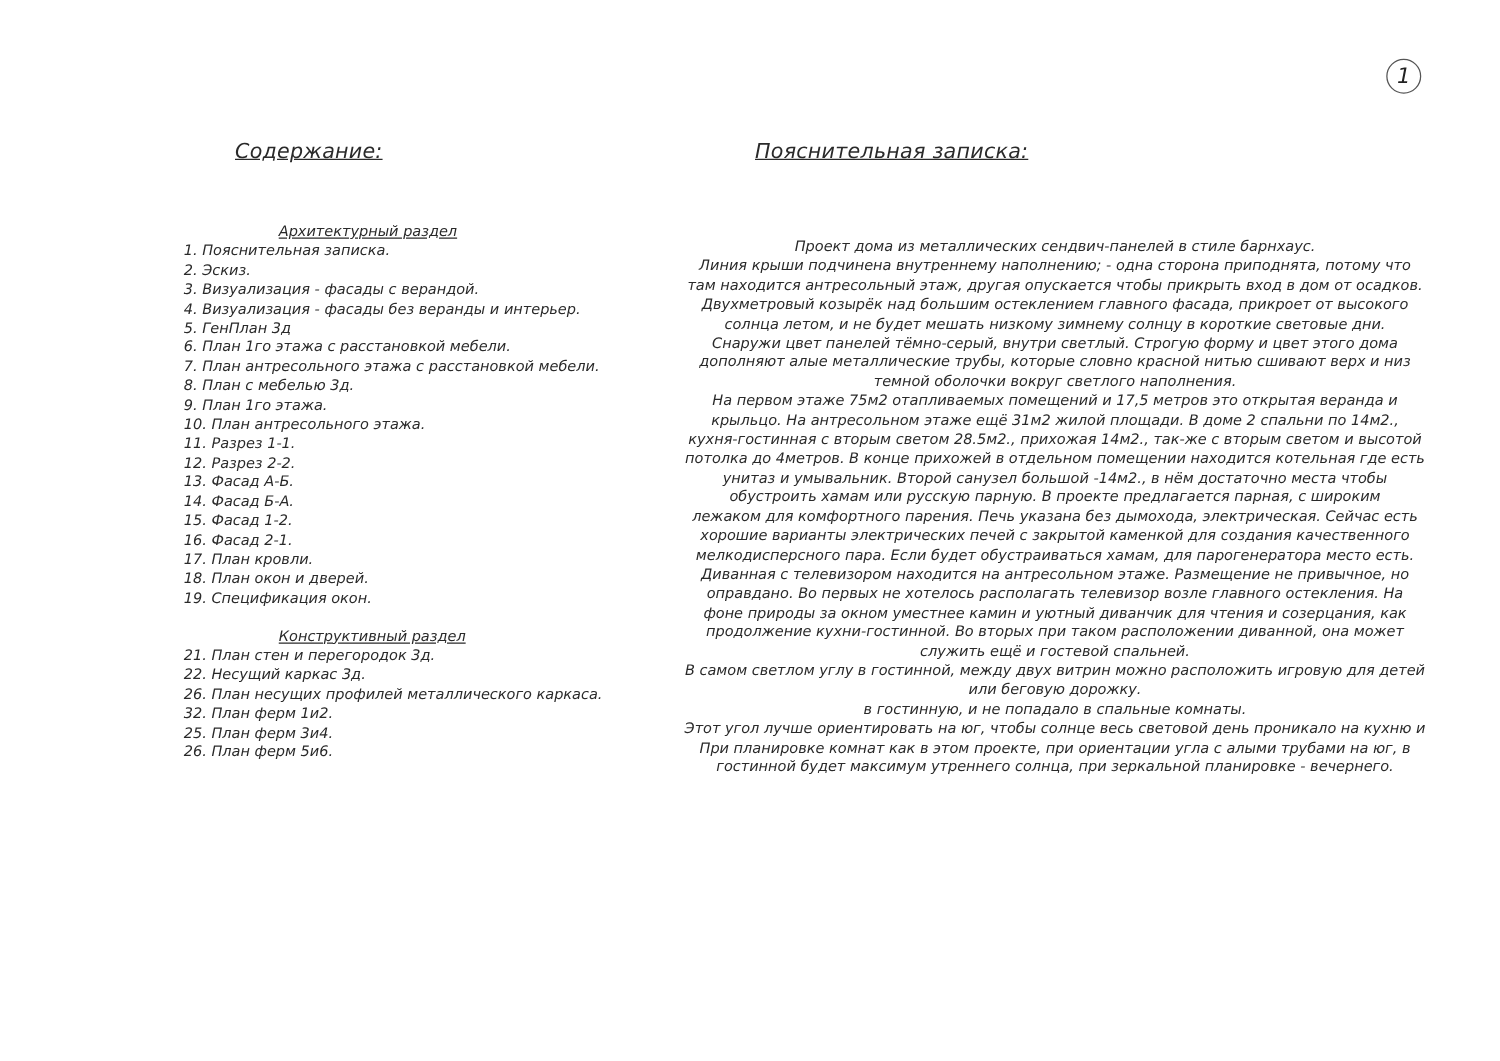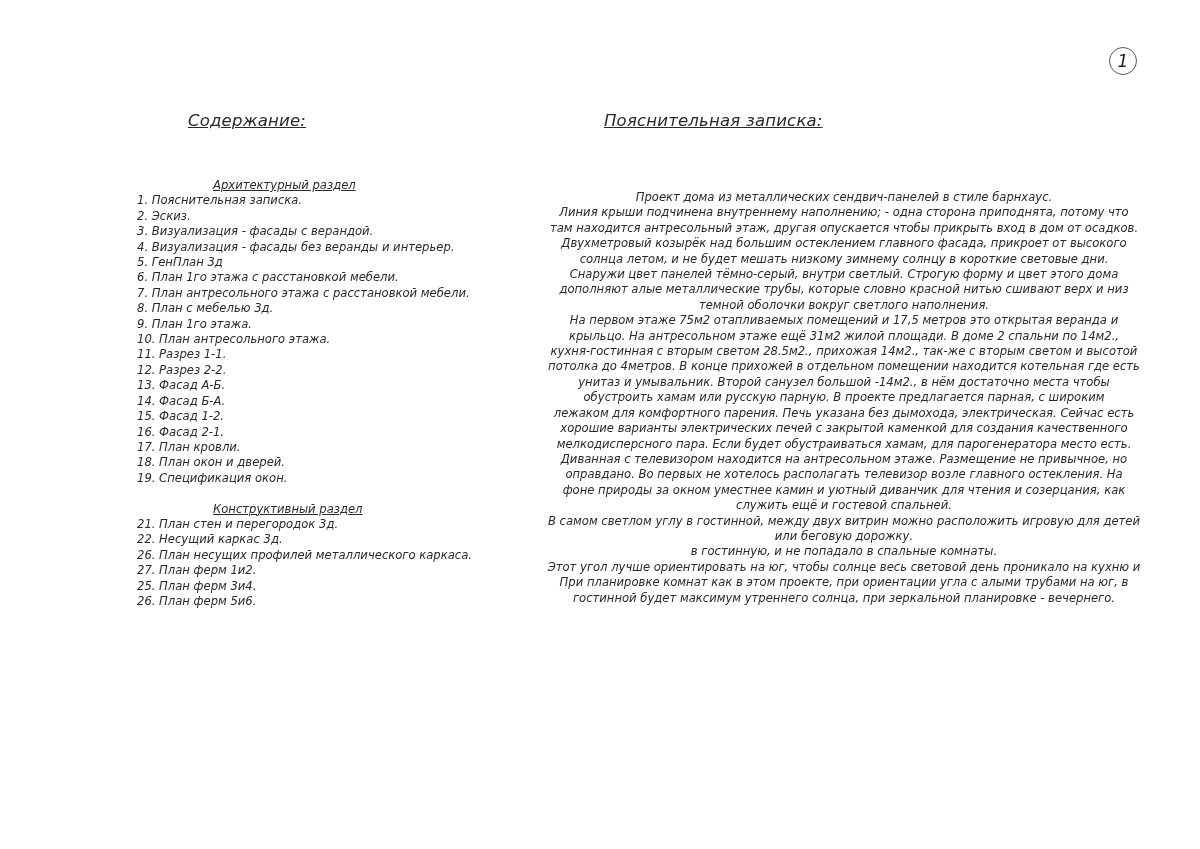--- a/index.html
+++ b/index.html
@@ -5,21 +5,21 @@
   html, body { margin: 0; padding: 0; background: #ffffff; }
   body { width: 1200px; height: 849px; position: relative; overflow: hidden;
          font-family: "DejaVu Sans", sans-serif; color: #2a2a2a; }
   .page-num { position: absolute; left: 1109px; top: 47px; width: 26px; height: 26px;
               border: 1px solid #555; border-radius: 50%; text-align: center;
               font-size: 17px; line-height: 26px; font-style: italic; color: #222; }
   .title { position: absolute; font-size: 16.5px; font-style: italic; text-decoration: underline;
            color: #2a2a2a; white-space: nowrap; letter-spacing: 0.2px; }
   .toc-title { left: 188px; top: 111px; }
   .note-title { left: 604px; top: 111px; }
-  .toc { position: absolute; left: 137px; top: 178px; width: 380px;
+  .toc { position: absolute; left: 147px; top: 178px; width: 380px;
          font-size: 11.6px; line-height: 15.4px; font-style: italic; }
   .toc .section-head { text-align: left; padding-left: 76px; text-decoration: underline; font-style: italic; }
   .toc .item { white-space: nowrap; }
   .toc .gap { height: 15.4px; }
   .note { position: absolute; left: 534px; top: 190px; width: 620px;
           font-size: 11.6px; line-height: 15.4px; font-style: italic; }
   .note p { margin: 0; white-space: nowrap; text-align: center; }
 </style>
 </head>
 <body>
@@ -51,21 +51,21 @@
       <div class="item">17. План кровли.</div>
       <div class="item">18. План окон и дверей.</div>
       <div class="item">19. Спецификация окон.</div>
     </div>
   <div class="gap"></div>
   <div class="section-head">Конструктивный раздел</div>
   <div id="sec1">
       <div class="item">21. План стен и перегородок 3д.</div>
       <div class="item">22. Несущий каркас 3д.</div>
       <div class="item">26. План несущих профилей металлического каркаса.</div>
-      <div class="item">27. План ферм 1и2.</div>
+      <div class="item">32. План ферм 1и2.</div>
       <div class="item">25. План ферм 3и4.</div>
       <div class="item">26. План ферм 5и6.</div>
     </div>
 </div>
 
 <div class="note" id="note">
     <p>Проект дома из металлических сендвич-панелей в стиле барнхаус.</p>
     <p> Линия крыши подчинена внутреннему наполнению; - одна сторона приподнята, потому что</p>
     <p>там находится антресольный этаж, другая опускается чтобы прикрыть вход в дом от осадков.</p>
     <p> Двухметровый козырёк над большим остеклением главного фасада, прикроет от высокого</p>
@@ -78,20 +78,21 @@
     <p>кухня-гостинная с вторым светом 28.5м2., прихожая 14м2., так-же с вторым светом и высотой</p>
     <p>потолка до 4метров. В конце прихожей в отдельном помещении находится котельная где есть</p>
     <p>унитаз и умывальник. Второй санузел большой -14м2., в нём достаточно места чтобы</p>
     <p>обустроить хамам или русскую парную. В проекте предлагается парная, с широким</p>
     <p>лежаком для комфортного парения. Печь указана без дымохода, электрическая. Сейчас есть</p>
     <p>хорошие варианты электрических печей с закрытой каменкой для создания качественного</p>
     <p>мелкодисперсного пара. Если будет обустраиваться хамам, для парогенератора место есть.</p>
     <p> Диванная с телевизором находится на антресольном этаже. Размещение не привычное, но</p>
     <p>оправдано. Во первых не хотелось располагать телевизор возле главного остекления.  На</p>
     <p>фоне природы за окном уместнее камин и уютный диванчик для чтения и созерцания, как</p>
+    <p>продолжение кухни-гостинной. Во вторых при таком расположении диванной, она может</p>
     <p>служить ещё и гостевой спальней.</p>
     <p>В самом светлом углу в гостинной, между двух витрин можно расположить  игровую для детей</p>
     <p>или беговую  дорожку.</p>
     <p>в гостинную, и не попадало в спальные комнаты.</p>
     <p>Этот угол лучше ориентировать на юг, чтобы солнце весь световой день проникало на кухню и</p>
     <p>При планировке комнат как в этом проекте, при ориентации угла с алыми трубами  на юг, в</p>
     <p>гостинной будет максимум утреннего солнца, при зеркальной планировке - вечернего.</p>
   </div>
 
 </body></html>

